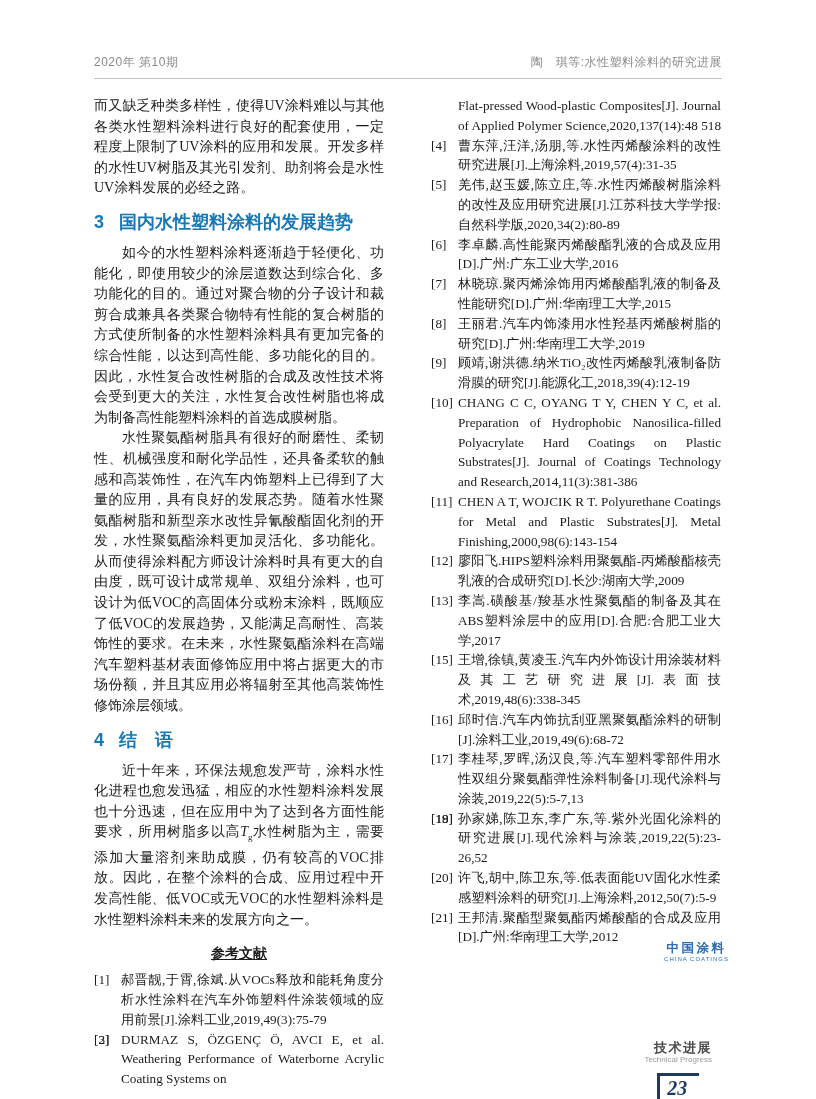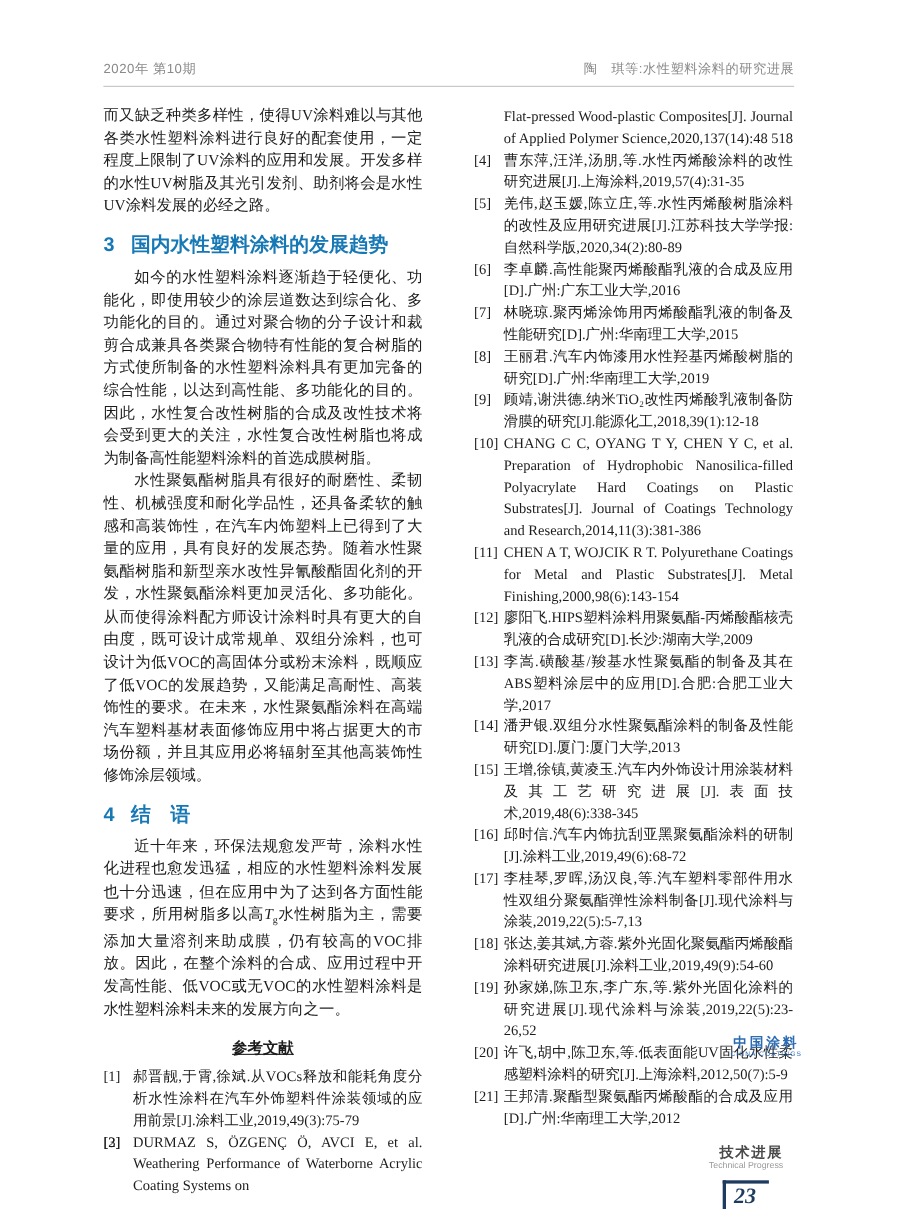--- a/index.html
+++ b/index.html
@@ -152,30 +152,29 @@
       <div class="ref-list">
         <div class="ref-item ref-cont">
           <span>Flat-pressed Wood-plastic Composites[J]. Journal of Applied Polymer Science,2020,137(14):48 518</span>
         </div>
         <div>
             <div class="ref-item"><span class="ref-label">[4]</span><span>曹东萍,汪洋,汤朋,等.水性丙烯酸涂料的改性研究进展[J].上海涂料,2019,57(4):31-35</span></div>
             <div class="ref-item"><span class="ref-label">[5]</span><span>羌伟,赵玉媛,陈立庄,等.水性丙烯酸树脂涂料的改性及应用研究进展[J].江苏科技大学学报:自然科学版,2020,34(2):80-89</span></div>
             <div class="ref-item"><span class="ref-label">[6]</span><span>李卓麟.高性能聚丙烯酸酯乳液的合成及应用[D].广州:广东工业大学,2016</span></div>
             <div class="ref-item"><span class="ref-label">[7]</span><span>林晓琼.聚丙烯涂饰用丙烯酸酯乳液的制备及性能研究[D].广州:华南理工大学,2015</span></div>
             <div class="ref-item"><span class="ref-label">[8]</span><span>王丽君.汽车内饰漆用水性羟基丙烯酸树脂的研究[D].广州:华南理工大学,2019</span></div>
-            <div class="ref-item"><span class="ref-label">[9]</span><span>顾靖,谢洪德.纳米TiO₂改性丙烯酸乳液制备防滑膜的研究[J].能源化工,2018,39(1):12-18</span></div>
+            <div class="ref-item"><span class="ref-label">[9]</span><span>顾靖,谢洪德.纳米TiO₂改性丙烯酸乳液制备防滑膜的研究[J].能源化工,2018,39(4):12-19</span></div>
             <div class="ref-item"><span class="ref-label">[10]</span><span>CHANG C C, OYANG T Y, CHEN Y C, et al. Preparation of Hydrophobic Nanosilica-filled Polyacrylate Hard Coatings on Plastic Substrates[J]. Journal of Coatings Technology and Research,2014,11(3):381-386</span></div>
             <div class="ref-item"><span class="ref-label">[11]</span><span>CHEN A T, WOJCIK R T. Polyurethane Coatings for Metal and Plastic Substrates[J]. Metal Finishing,2000,98(6):143-154</span></div>
             <div class="ref-item"><span class="ref-label">[12]</span><span>廖阳飞.HIPS塑料涂料用聚氨酯-丙烯酸酯核壳乳液的合成研究[D].长沙:湖南大学,2009</span></div>
             <div class="ref-item"><span class="ref-label">[13]</span><span>李嵩.磺酸基/羧基水性聚氨酯的制备及其在ABS塑料涂层中的应用[D].合肥:合肥工业大学,2017</span></div>
-            <div class="ref-item"><span class="ref-label">[14]</span><span>潘尹银.双组分水性聚氨酯涂料的制备及性能研究[D].厦门:厦门大学,2013</span></div>
             <div class="ref-item"><span class="ref-label">[15]</span><span>王增,徐镇,黄凌玉.汽车内外饰设计用涂装材料及其工艺研究进展[J].表面技术,2019,48(6):338-345</span></div>
             <div class="ref-item"><span class="ref-label">[16]</span><span>邱时信.汽车内饰抗刮亚黑聚氨酯涂料的研制[J].涂料工业,2019,49(6):68-72</span></div>
             <div class="ref-item"><span class="ref-label">[17]</span><span>李桂琴,罗晖,汤汉良,等.汽车塑料零部件用水性双组分聚氨酯弹性涂料制备[J].现代涂料与涂装,2019,22(5):5-7,13</span></div>
-            <div class="ref-item"><span class="ref-label">[18]</span><span>张达,姜其斌,方蓉.紫外光固化聚氨酯丙烯酸酯涂料研究进展[J].涂料工业,2019,49(9):54-60</span></div>
+            <div class="ref-item"><span class="ref-label">[18]</span></div>
             <div class="ref-item"><span class="ref-label">[19]</span><span>孙家娣,陈卫东,李广东,等.紫外光固化涂料的研究进展[J].现代涂料与涂装,2019,22(5):23-26,52</span></div>
             <div class="ref-item"><span class="ref-label">[20]</span><span>许飞,胡中,陈卫东,等.低表面能UV固化水性柔感塑料涂料的研究[J].上海涂料,2012,50(7):5-9</span></div>
             <div class="ref-item"><span class="ref-label">[21]</span><span>王邦清.聚酯型聚氨酯丙烯酸酯的合成及应用[D].广州:华南理工大学,2012</span></div>
           </div>
       </div>
     </div>
 
   </div>
 
   <div class="logo">

